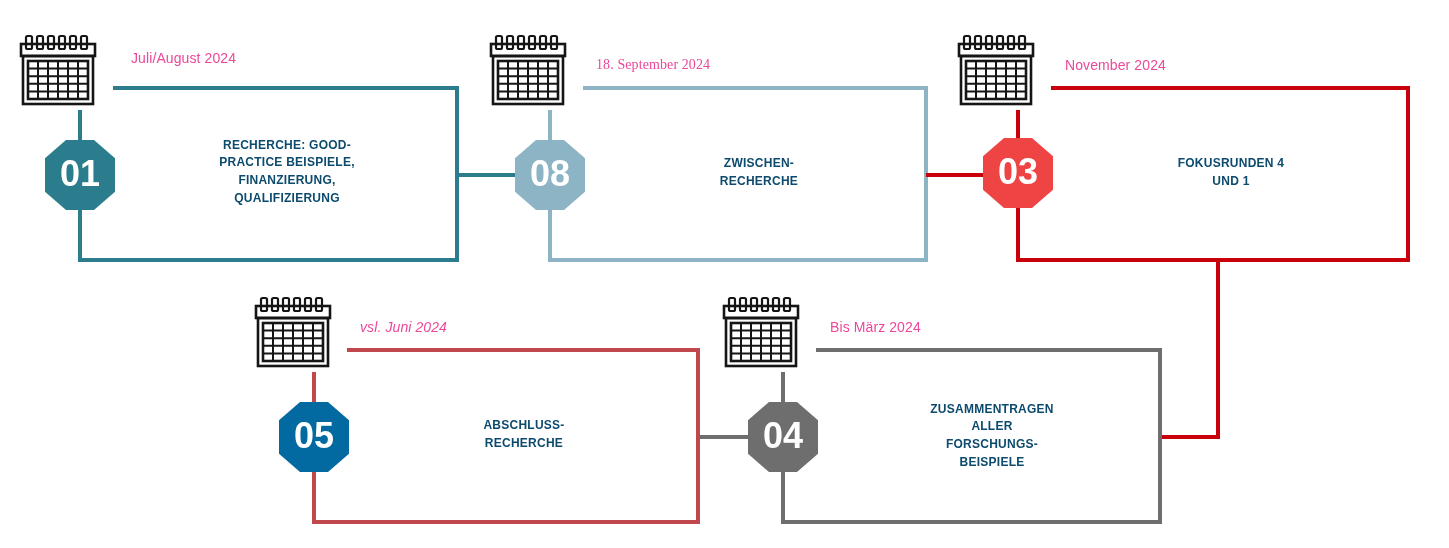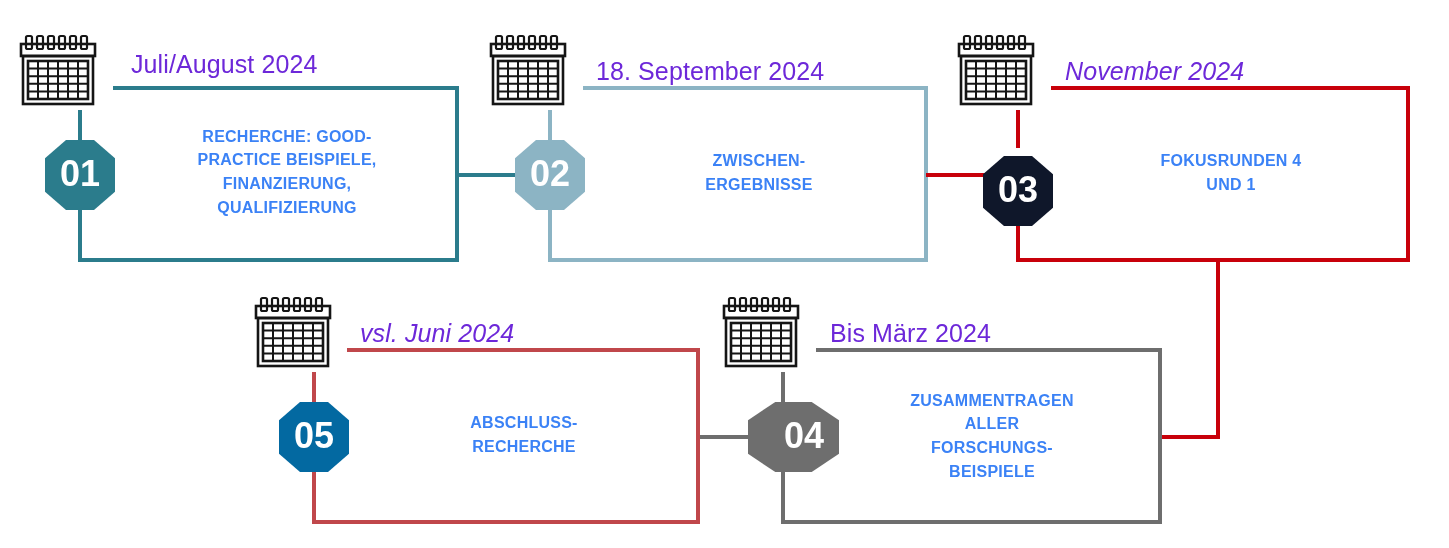--- a/index.html
+++ b/index.html
@@ -11,32 +11,32 @@
     position:relative;
   }
   #stage{position:absolute;left:0;top:0;width:1449px;height:548px;}
   #wires{position:absolute;left:0;top:0;width:1449px;height:548px;}
 
   .step{position:absolute;}
 
   
   .date{
     position:absolute;
-    font-size:25px;
-    color:#6d28d9;
+    font-size:14px;
+    color:#ec4899;
     white-space:nowrap;
     letter-spacing:.1px;
   }
 
   
   .body-text{
     position:absolute;
-    font-size:16px;
+    font-size:12px;
     font-weight:bold;
-    color:#3b82f6;
+    color:#0c4a6e;
     text-align:center;
     line-height:1.48;
     letter-spacing:.25px;
     white-space:pre-line;
     display:flex;
     align-items:center;
     justify-content:center;
   }
 
   
@@ -148,26 +148,26 @@
           <line x1="14" y1="55.8" x2="74" y2="55.8"></line>
           <line x1="14" y1="63.4" x2="74" y2="63.4"></line>
           <line x1="24" y1="33" x2="24" y2="71"></line>
           <line x1="34" y1="33" x2="34" y2="71"></line>
           <line x1="44" y1="33" x2="44" y2="71"></line>
           <line x1="54" y1="33" x2="54" y2="71"></line>
           <line x1="64" y1="33" x2="64" y2="71"></line>
         </g>
       </g>
     </svg>
-    <div class="date" style="left:596px;top:57px;">18. September 2024</div>
+    <div class="date" style="left:596px;top:57px;font-family:Liberation Serif, serif;">18. September 2024</div>
     <div class="marker" style="left:515px;top:140px;background:#8CB4C4;">
-      <span>02</span>
+      <span>08</span>
     </div>
     <div class="body-text" style="left:600px;top:118px;width:318px;height:110px;">ZWISCHEN-
-ERGEBNISSE</div>
+RECHERCHE</div>
   </div>
 
   <div class="step">
     <svg class="cal" style="left:952px;top:28px;" viewBox="0 0 88 88">
       <g fill="none" stroke="#151515" stroke-width="2.6">
         <rect x="7" y="16" width="74" height="12"></rect>
         <rect x="9" y="28" width="70" height="48"></rect>
         <rect x="14" y="33" width="60" height="38"></rect>
         <g stroke-width="2.2">
           <rect x="12" y="8" width="6" height="13" rx="1.6"></rect>
@@ -183,22 +183,22 @@
           <line x1="14" y1="55.8" x2="74" y2="55.8"></line>
           <line x1="14" y1="63.4" x2="74" y2="63.4"></line>
           <line x1="24" y1="33" x2="24" y2="71"></line>
           <line x1="34" y1="33" x2="34" y2="71"></line>
           <line x1="44" y1="33" x2="44" y2="71"></line>
           <line x1="54" y1="33" x2="54" y2="71"></line>
           <line x1="64" y1="33" x2="64" y2="71"></line>
         </g>
       </g>
     </svg>
-    <div class="date" style="left:1065px;top:57px;font-style:italic;">November 2024</div>
-    <div class="marker" style="left:983px;top:156px;background:#0f172a;align-items:center;">
+    <div class="date" style="left:1065px;top:57px;">November 2024</div>
+    <div class="marker" style="left:983px;top:138px;background:#ef4444;align-items:center;">
       <span>03</span>
     </div>
     <div class="body-text" style="left:1072px;top:118px;width:318px;height:110px;">FOKUSRUNDEN 4
 UND 1</div>
   </div>
 
   <div class="step">
     <svg class="cal" style="left:249px;top:290px;" viewBox="0 0 88 88">
       <g fill="none" stroke="#151515" stroke-width="2.6">
         <rect x="7" y="16" width="74" height="12"></rect>
@@ -254,21 +254,21 @@
           <line x1="14" y1="63.4" x2="74" y2="63.4"></line>
           <line x1="24" y1="33" x2="24" y2="71"></line>
           <line x1="34" y1="33" x2="34" y2="71"></line>
           <line x1="44" y1="33" x2="44" y2="71"></line>
           <line x1="54" y1="33" x2="54" y2="71"></line>
           <line x1="64" y1="33" x2="64" y2="71"></line>
         </g>
       </g>
     </svg>
     <div class="date" style="left:830px;top:319px;">Bis März 2024</div>
-    <div class="marker" style="left:748px;top:402px;background:#6E6E6E;padding-left:21px;">
+    <div class="marker" style="left:748px;top:402px;background:#6E6E6E;">
       <span>04</span>
     </div>
     <div class="body-text" style="left:833px;top:360px;width:318px;height:152px;">ZUSAMMENTRAGEN
 ALLER
 FORSCHUNGS-
 BEISPIELE</div>
   </div>
 
 </div>
 

